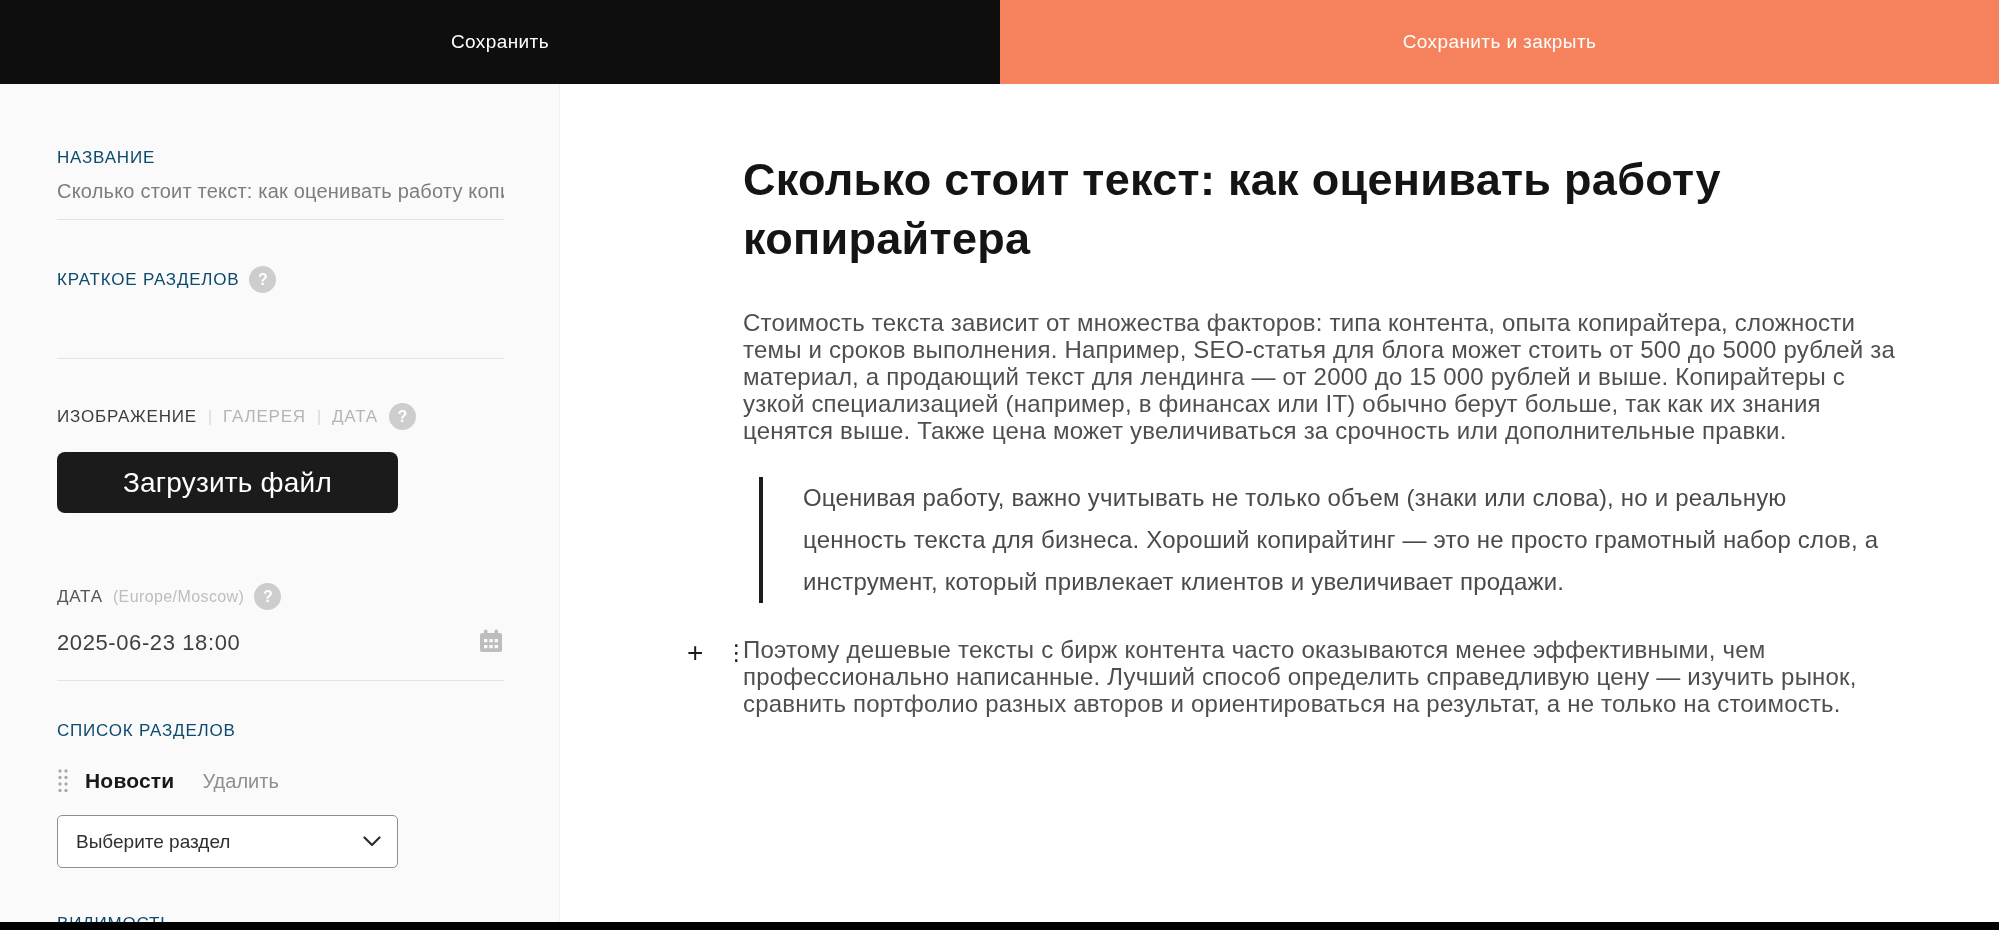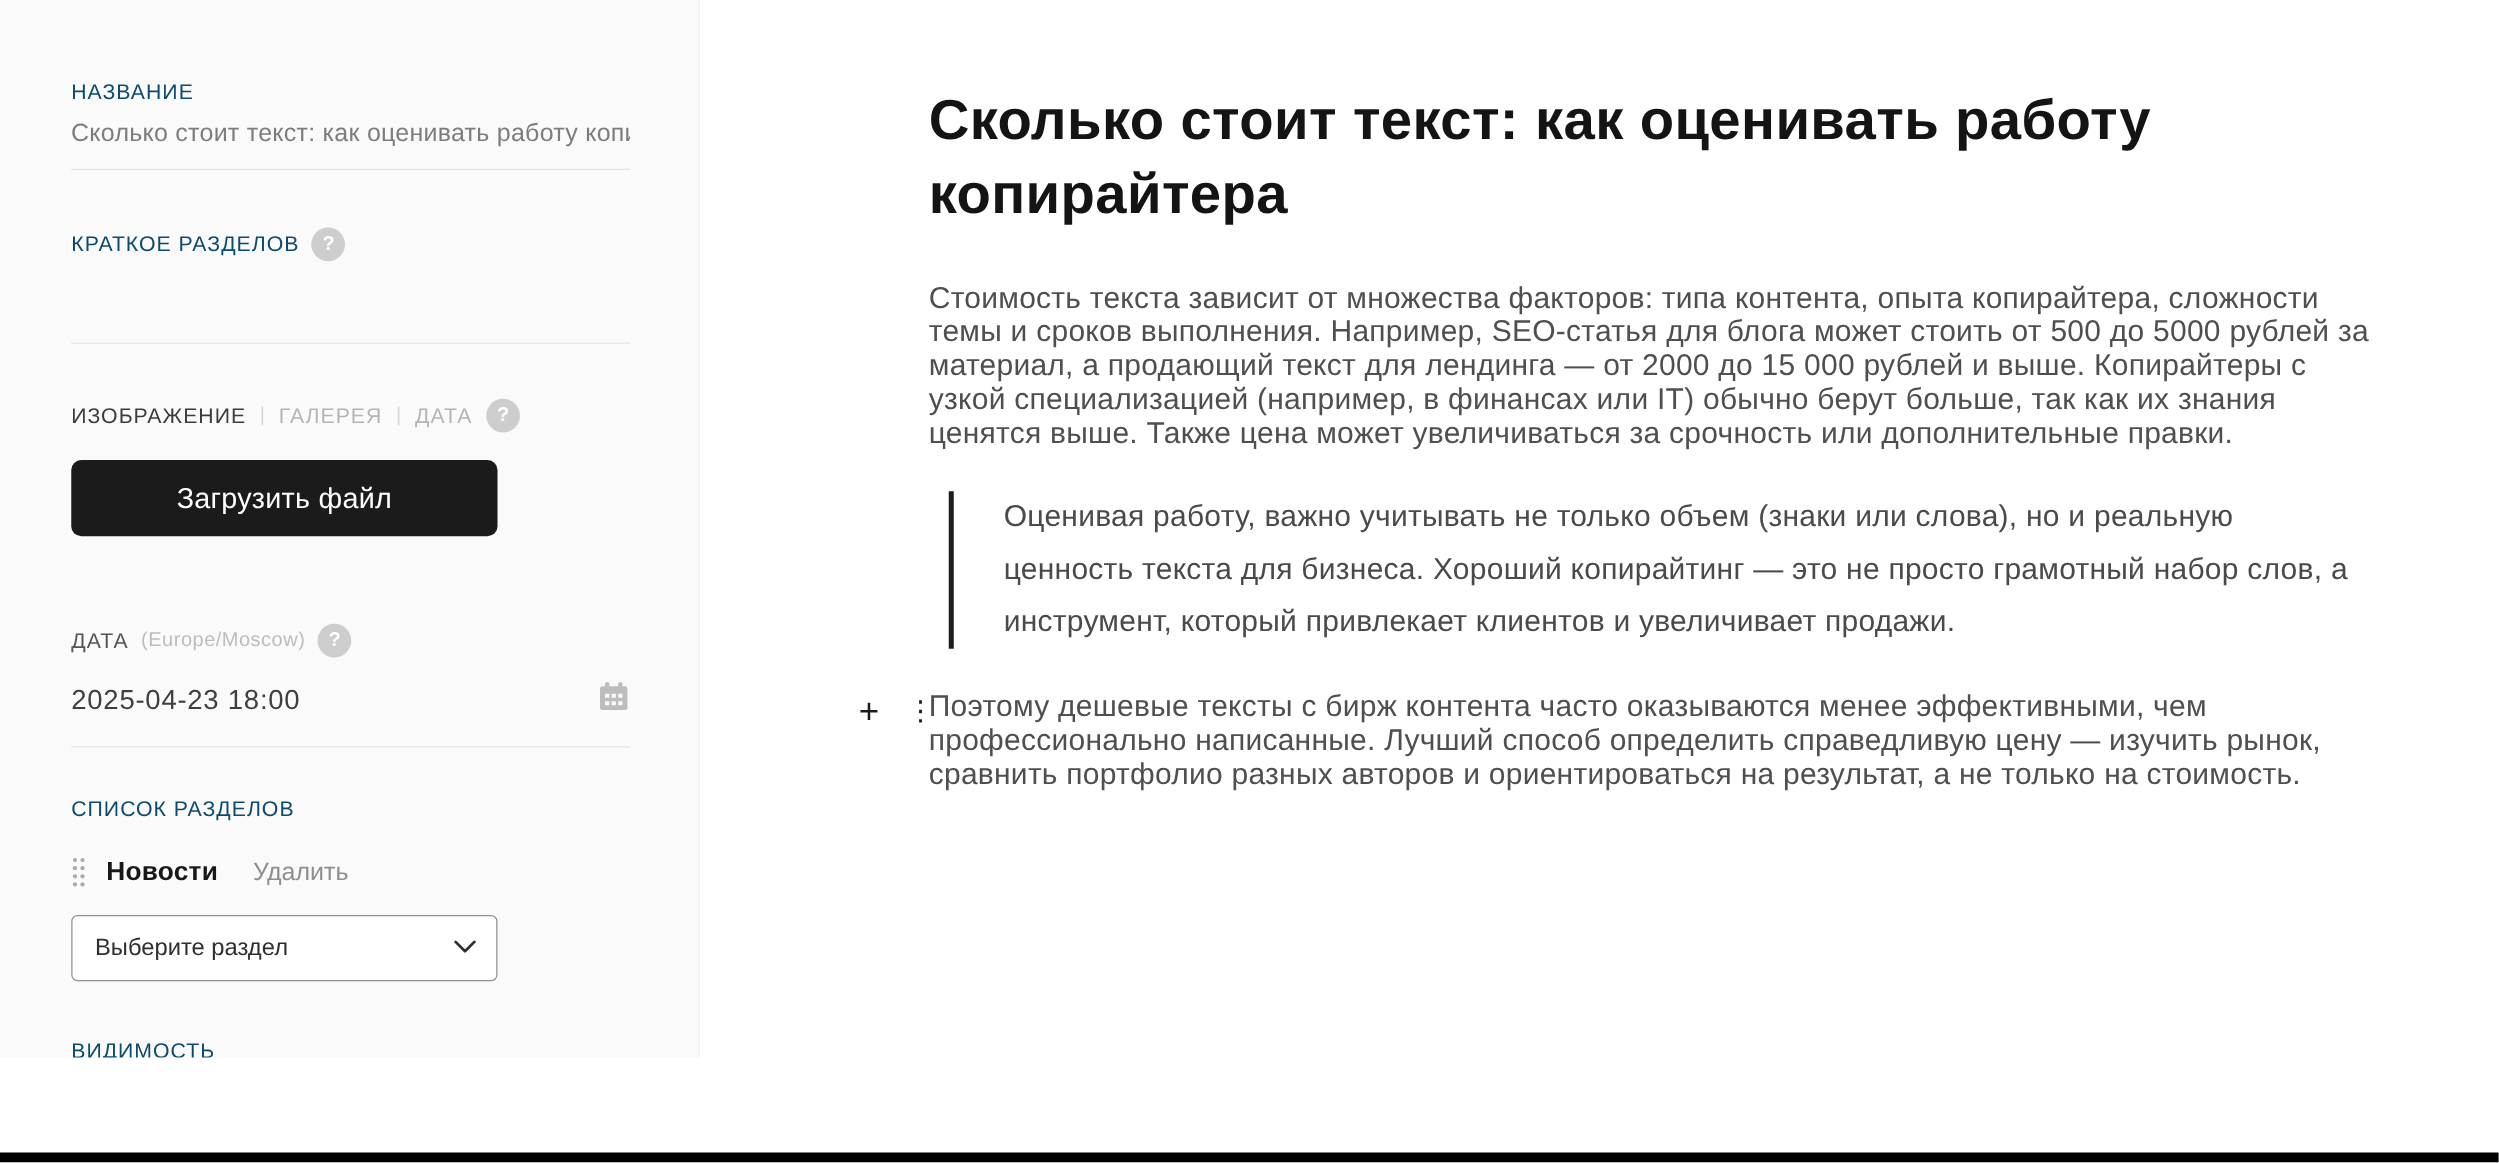--- a/index.html
+++ b/index.html
@@ -51,21 +51,21 @@
   .desc-box {
     height:58px; border-bottom:1px solid #e3e3e3; margin-top:8px; cursor:text;
   }
   .media-row { margin-top:44px; display:flex; align-items:center; gap:11px; }
   .media-tab-active { font-size:17px; letter-spacing:.8px; color:#3c3c3c; cursor:pointer; }
   .media-tab { font-size:17px; letter-spacing:.8px; color:#b5b5b5; cursor:pointer; }
   .media-sep { color:#d8d8d8; font-size:16px; }
   .upload-btn {
     margin-top:22px; width:341px; height:61px; background:#1b1b1b; color:#fff;
     border:none; border-radius:8px; font-family:inherit; font-weight:300;
-    font-size:23px; cursor:pointer; letter-spacing:.2px;
+    font-size:28px; cursor:pointer; letter-spacing:.2px;
   }
   .date-section { margin-top:70px; }
   .date-label-strong { font-size:17px; color:#555; letter-spacing:.8px; }
   .date-tz { font-size:16px; color:#bdbdbd; letter-spacing:.4px; }
   .date-value-row {
     display:flex; align-items:center; justify-content:space-between;
     margin-top:18px; padding-bottom:22px; border-bottom:1px solid #e3e3e3;
   }
   .date-value { font-size:22px; color:#3f3f3f; letter-spacing:.6px; font-weight:300; }
   .cal-icon { cursor:pointer; }
@@ -108,20 +108,24 @@
   
   .bottom-strip {
     position:absolute; left:0; right:0; bottom:0; height:8px; background:#000; z-index:5;
   }
 </style>
 </head>
 <body>
 
 <div id="app">
 
+  <div class="topbar">
+    <button class="btn-save">Сохранить</button>
+    <button class="btn-save-close">Сохранить и закрыть</button>
+  </div>
 
   <div class="content-row">
 
     <aside class="sidebar">
       <div class="sidebar-inner">
 
         
         <div class="field-label">НАЗВАНИЕ</div>
         <input class="title-input" type="text" value="Сколько стоит текст: как оценивать работу копирайтера" style="">
 
@@ -144,21 +148,21 @@
         <button class="upload-btn">Загрузить файл</button>
 
         
         <div class="date-section">
           <div class="label-row">
             <span class="date-label-strong">ДАТА</span>
             <span class="date-tz">(Europe/Moscow)</span>
             <span class="help-icon">?</span>
           </div>
           <div class="date-value-row">
-            <span class="date-value">2025-04-23 18:00</span>
+            <span class="date-value">2025-06-23 18:00</span>
             <span class="cal-icon">
               <svg width="26" height="26" viewBox="0 0 26 26" fill="none">
                 <rect x="2" y="5" width="22" height="19" rx="2" fill="#bdbdbd"></rect>
                 <rect x="6" y="1.5" width="3.5" height="6" rx="1.6" fill="#bdbdbd"></rect>
                 <rect x="16.5" y="1.5" width="3.5" height="6" rx="1.6" fill="#bdbdbd"></rect>
                 <g fill="#FAFAFA">
                   <rect x="6" y="11" width="3.4" height="3.2"></rect>
                     <rect x="11.3" y="11" width="3.4" height="3.2"></rect>
                     <rect x="16.6" y="11" width="3.4" height="3.2"></rect>
                   <rect x="6" y="17" width="3.4" height="3.2"></rect>

